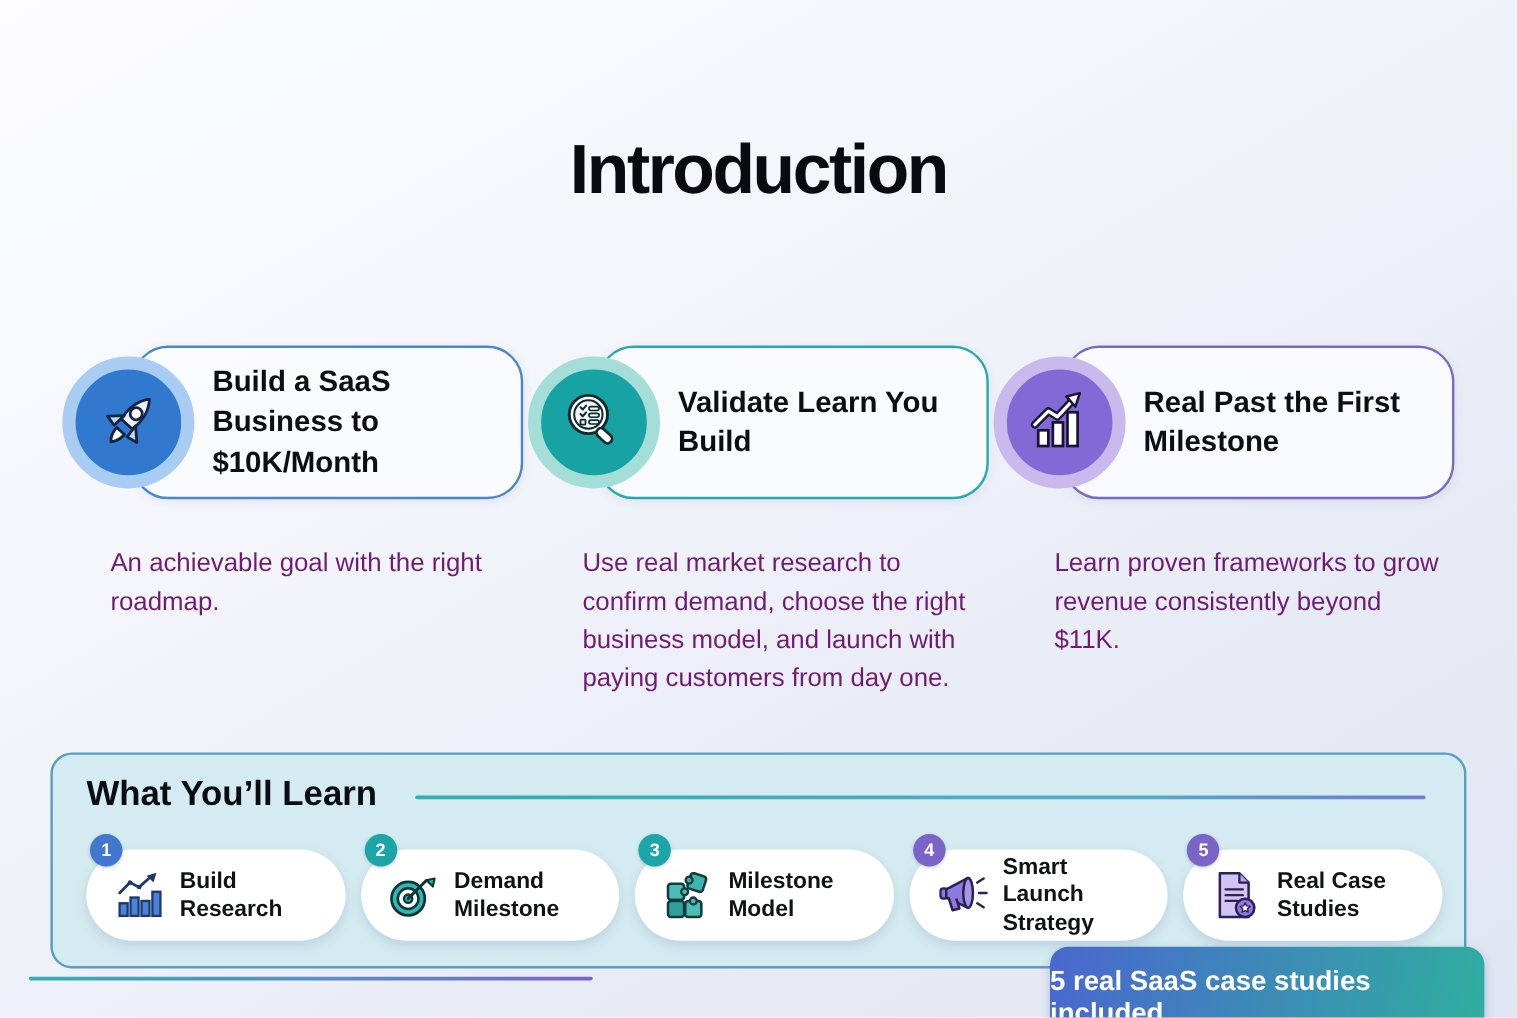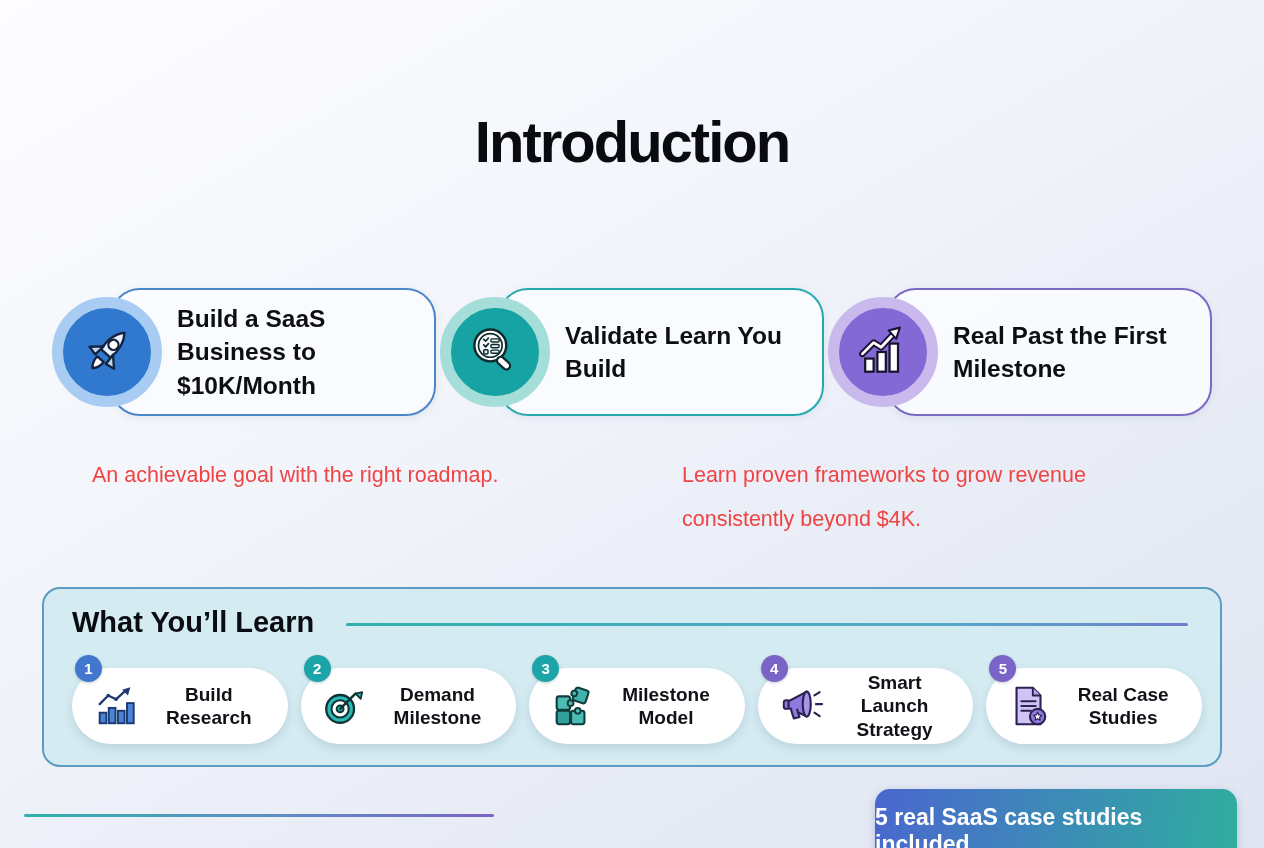--- a/index.html
+++ b/index.html
@@ -34,26 +34,26 @@
     display:flex; align-items:center; justify-content:center;
   }
   .card-title {
     position:relative; z-index:2; flex:1;
     margin-left:15px; padding-right:6px;
     font-size:24.5px; font-weight:700; line-height:1.35; color:#0c0e14;
   }
 
   
   .descs { display:flex; gap:20px; margin:34px 52px 0; }
-  .desc { flex:1; padding-left:40px; padding-right:8px; font-size:21.5px; line-height:44px; color:#ef4444; }
+  .desc { flex:1; padding-left:40px; padding-right:8px; font-size:21.5px; line-height:32px; color:#701a75; }
 
   
   .panel {
     margin:46px 42px 0; border:2px solid #5a9cc2; border-radius:18px;
-    background:#d4ebf1; padding:17px 18px 18px 28px; height:180px;text-align:center;
+    background:#d4ebf1; padding:17px 18px 18px 28px; height:180px;
   }
   .panel-header { display:flex; align-items:center; }
   .panel-title { font-size:29px; font-weight:800; color:#0a0c12; white-space:nowrap; }
   .panel-line { flex:1; height:2.5px; margin:4px 14px 0 32px; border-radius:2px;
     background:linear-gradient(90deg,#2fb0ad,#55a9c9 70%,#6f7ec9); }
   .pills { display:flex; gap:13px; margin-top:29px; }
   .pill {
     position:relative; flex:1; height:76px; background:#ffffff; border-radius:40px;
     display:flex; align-items:center; justify-content:center; gap:12px;
     box-shadow:0 4px 10px rgba(60,90,130,.16);
@@ -134,21 +134,22 @@
         <path d="M10 34 L22 22 L30 27 L43 13" fill="none" stroke="#ffffff" stroke-width="3" stroke-linejoin="round" stroke-linecap="round"></path>
         <path d="M38 9 L50 6 L46 18 Z" fill="#ffffff" stroke="#191232" stroke-width="2.2" stroke-linejoin="round"></path>
       </svg>
     </div>
     <div class="card-title">Real Past the First Milestone</div>
   </div>
 </div>
 
 <div class="descs">
   <div class="desc">An achievable goal with the right roadmap.</div>
-  <div class="desc">Learn proven frameworks to grow revenue consistently beyond $4K.</div>
+  <div class="desc">Use real market research to confirm demand, choose the right business model, and launch with paying customers from day one.</div>
+  <div class="desc">Learn proven frameworks to grow revenue consistently beyond $11K.</div>
 </div>
 
 <div class="panel">
   <div class="panel-header">
     <div class="panel-title">What You’ll Learn</div>
     <div class="panel-line"></div>
   </div>
 
   <div class="pills">
 

